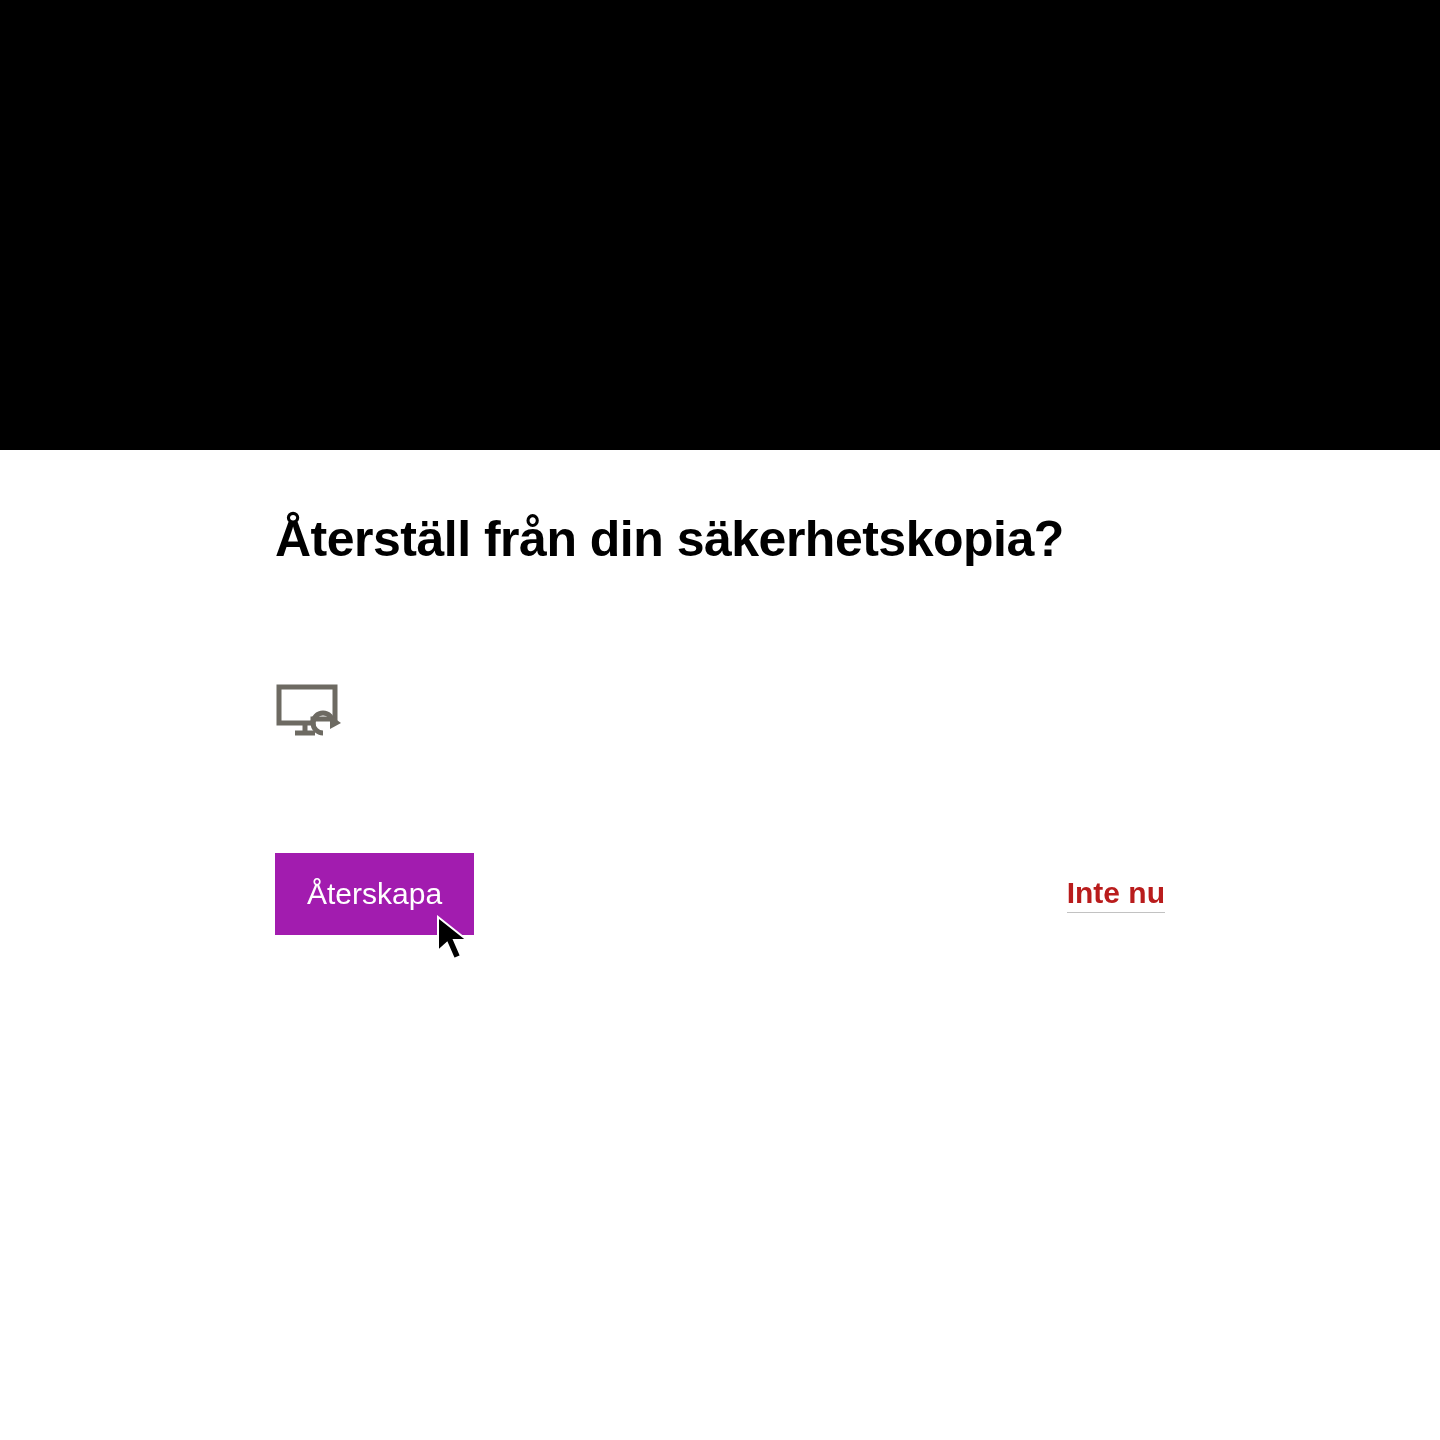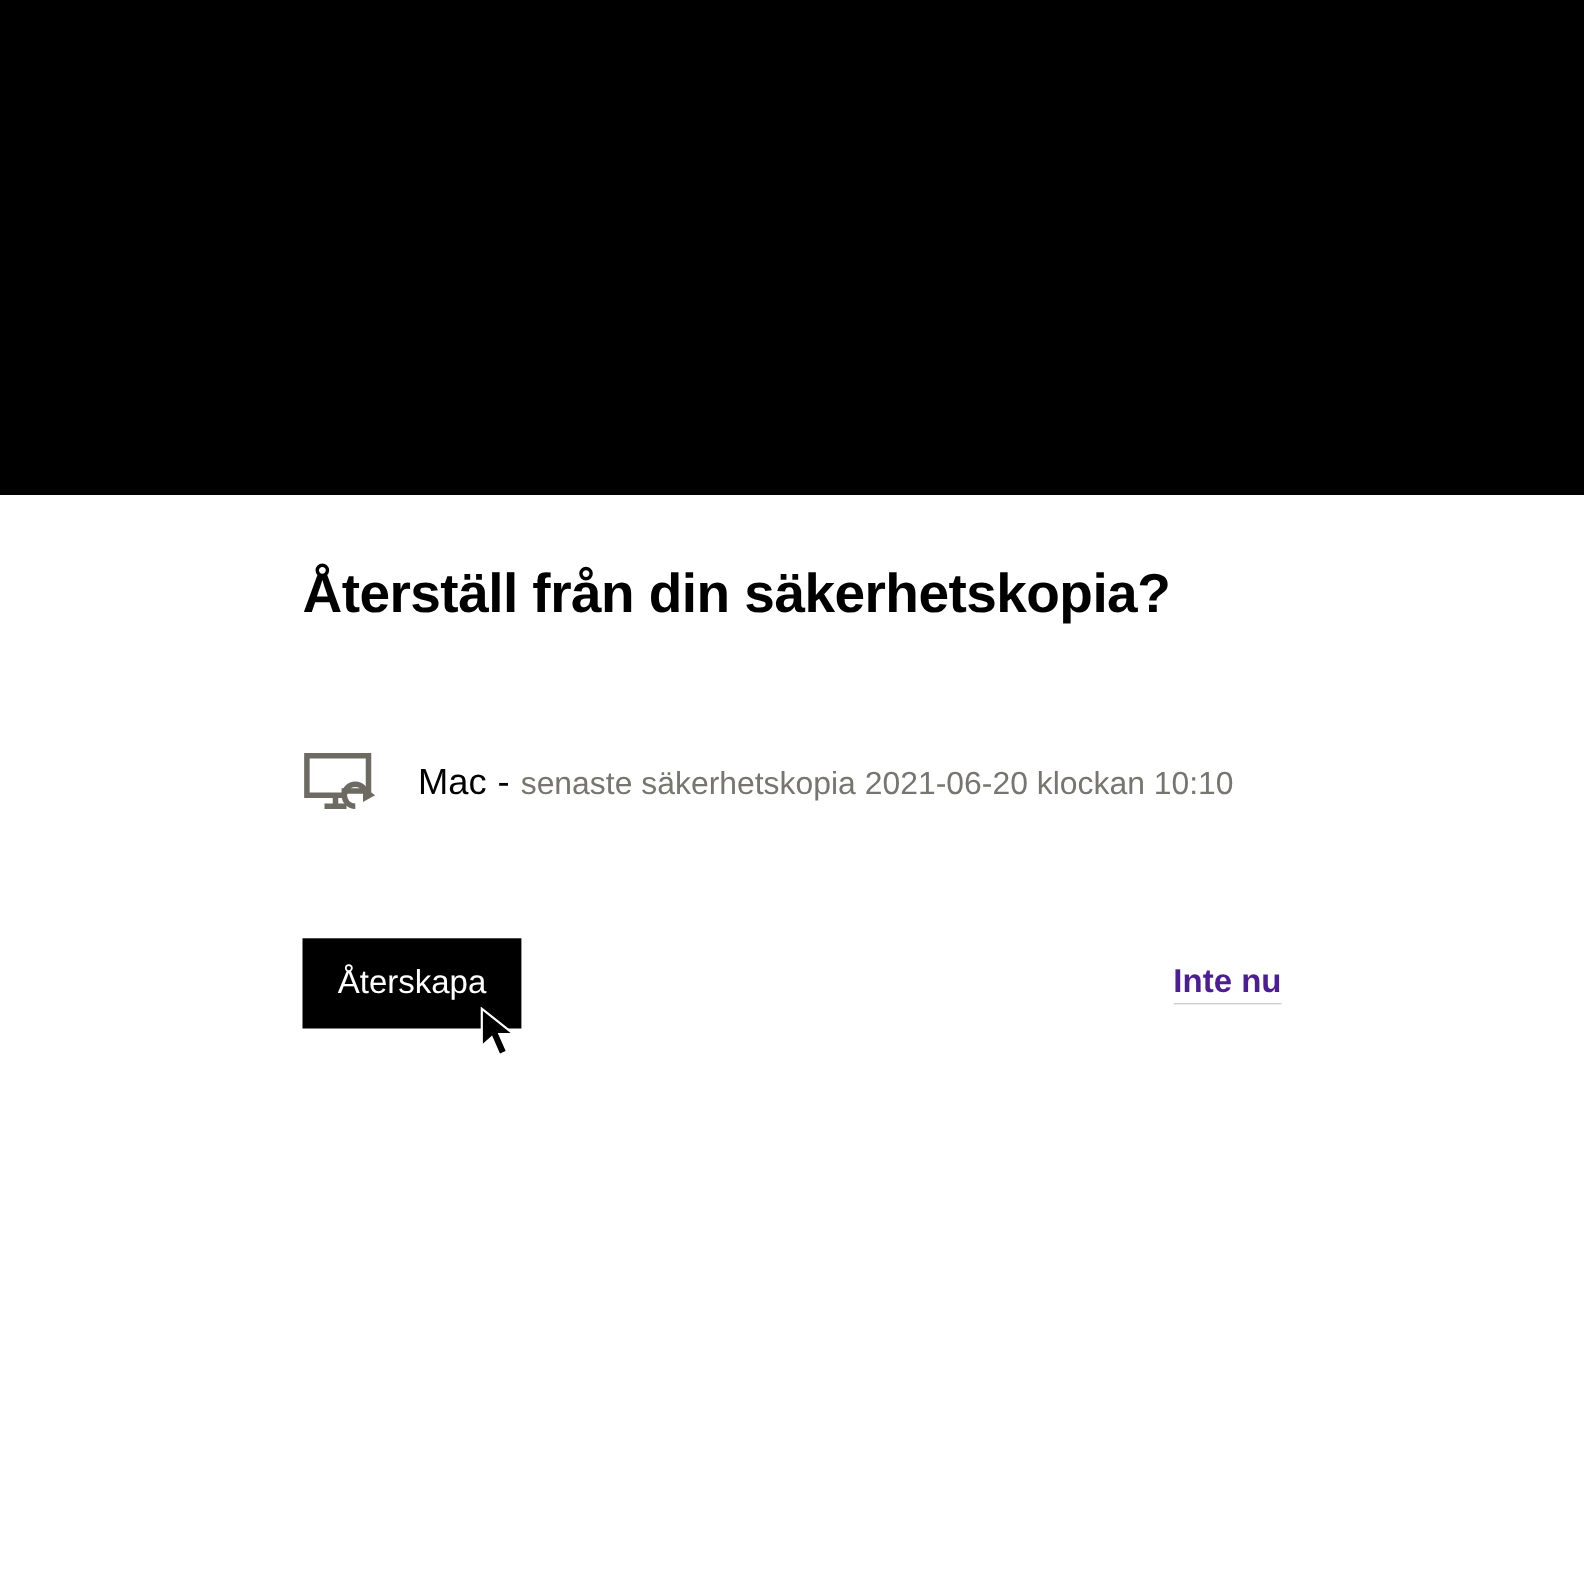--- a/index.html
+++ b/index.html
@@ -59,33 +59,33 @@
       font-size: 29px;
     }
     .button-row {
       display: flex;
       align-items: center;
       justify-content: space-between;
       width: 890px;
       position: relative;
     }
     .primary-btn {
-      background: #000000;
+      background: #a21caf;
       color: #ffffff;
       border: none;
       font-size: 30px;
       font-weight: 500;
       padding: 24px 32px;
       cursor: pointer;
       font-family: inherit;
     }
     .secondary-link {
       font-size: 30px;
       font-weight: 600;
-      color: #4c1d95;
+      color: #b91c1c;
       cursor: pointer;
       border-bottom: 1px solid #c2c2c2;
       padding-bottom: 2px;
     }
     .cursor-wrap {
       position: absolute;
       left: 160px;
       top: 62px;
       pointer-events: none;
     }
@@ -101,25 +101,20 @@
   <div class="backup-row">
     <span class="monitor-icon-wrap">
       <svg width="70" height="55" viewBox="0 0 70 55">
         <path d="M4 4 H60 V36 H38 L38 40 H4 Z" fill="none" stroke="#6d6a62" stroke-width="5" stroke-linejoin="miter"></path>
         <line x1="20" y1="50" x2="40" y2="50" stroke="#6d6a62" stroke-width="5"></line>
         <line x1="30" y1="40" x2="30" y2="50" stroke="#6d6a62" stroke-width="5"></line>
         <path d="M48 50 A10 10 0 1 1 58 40" fill="none" stroke="#6d6a62" stroke-width="5"></path>
         <path d="M55 32 L66 40 L55 46 Z" fill="#6d6a62"></path>
       </svg>
     </span>
-    <div class="backup-text">
-      <span class="backup-device">Mac</span>
-      <span class="backup-sep">-</span>
-      <span class="backup-detail">senaste säkerhetskopia 2021-06-20 klockan 10:10</span>
-    </div>
   </div>
 
   <div class="button-row">
     <button class="primary-btn">Återskapa</button>
     <span class="secondary-link">Inte nu</span>
 
     <span class="cursor-wrap">
       <svg width="42" height="48" viewBox="0 0 42 48">
         <path d="M3 2 L3 36 L12 28 L19 44 L26 41 L19 25 L32 25 Z" fill="#000000" stroke="#ffffff" stroke-width="2"></path>
       </svg>

